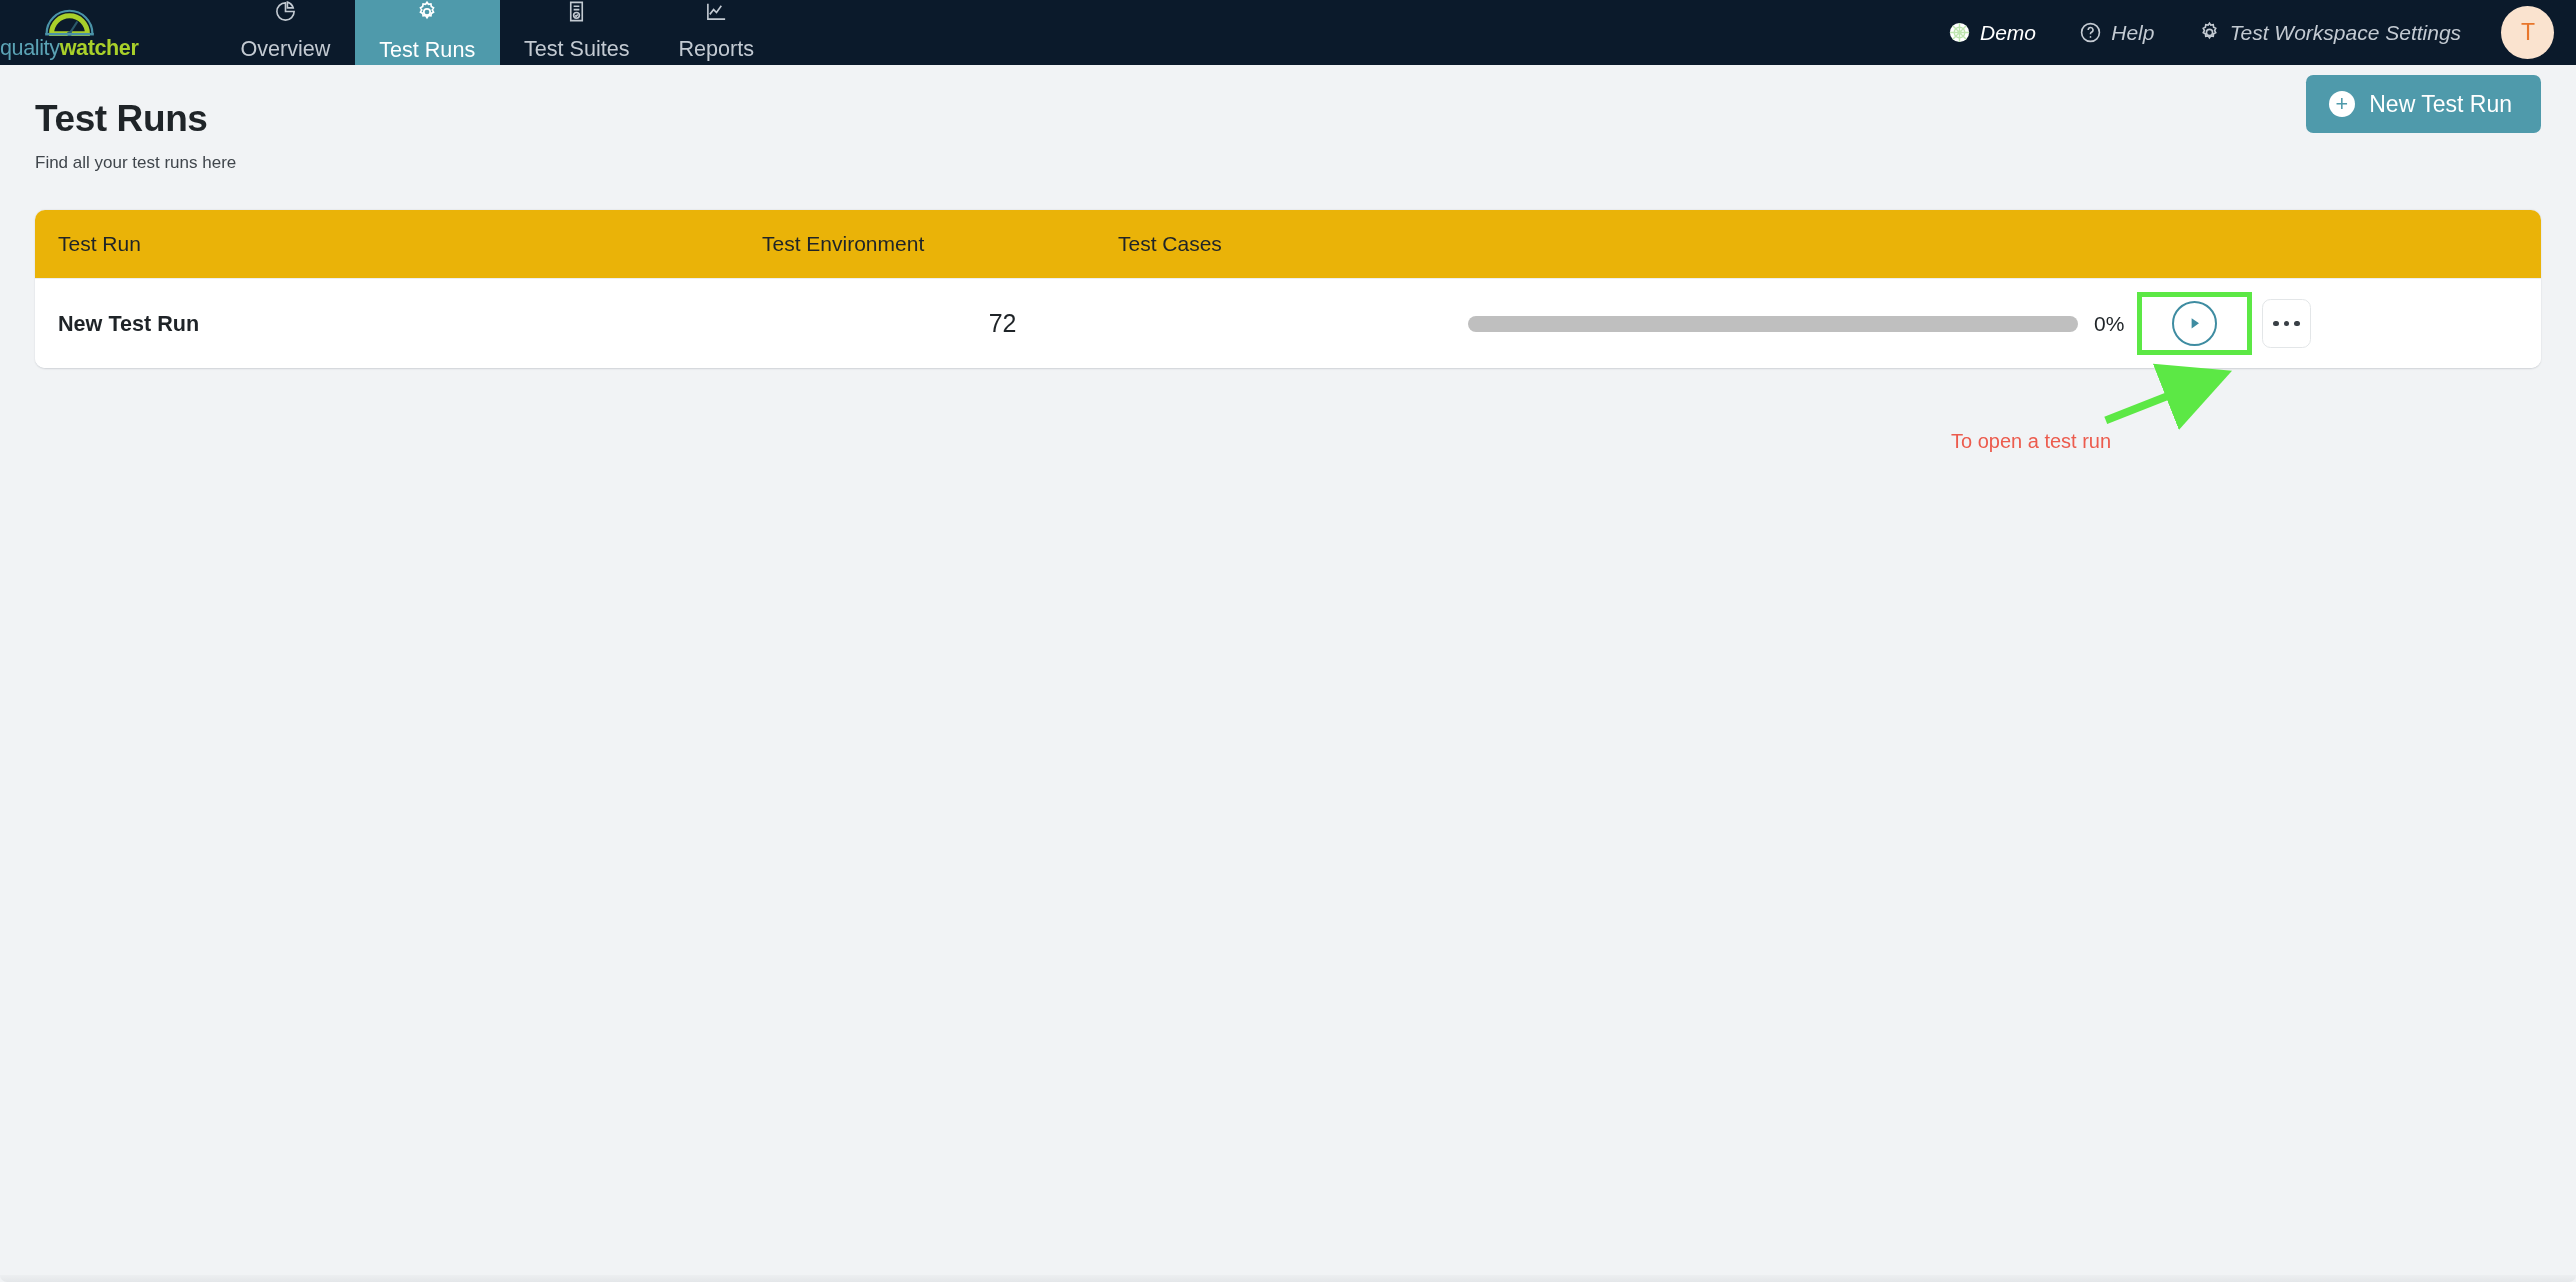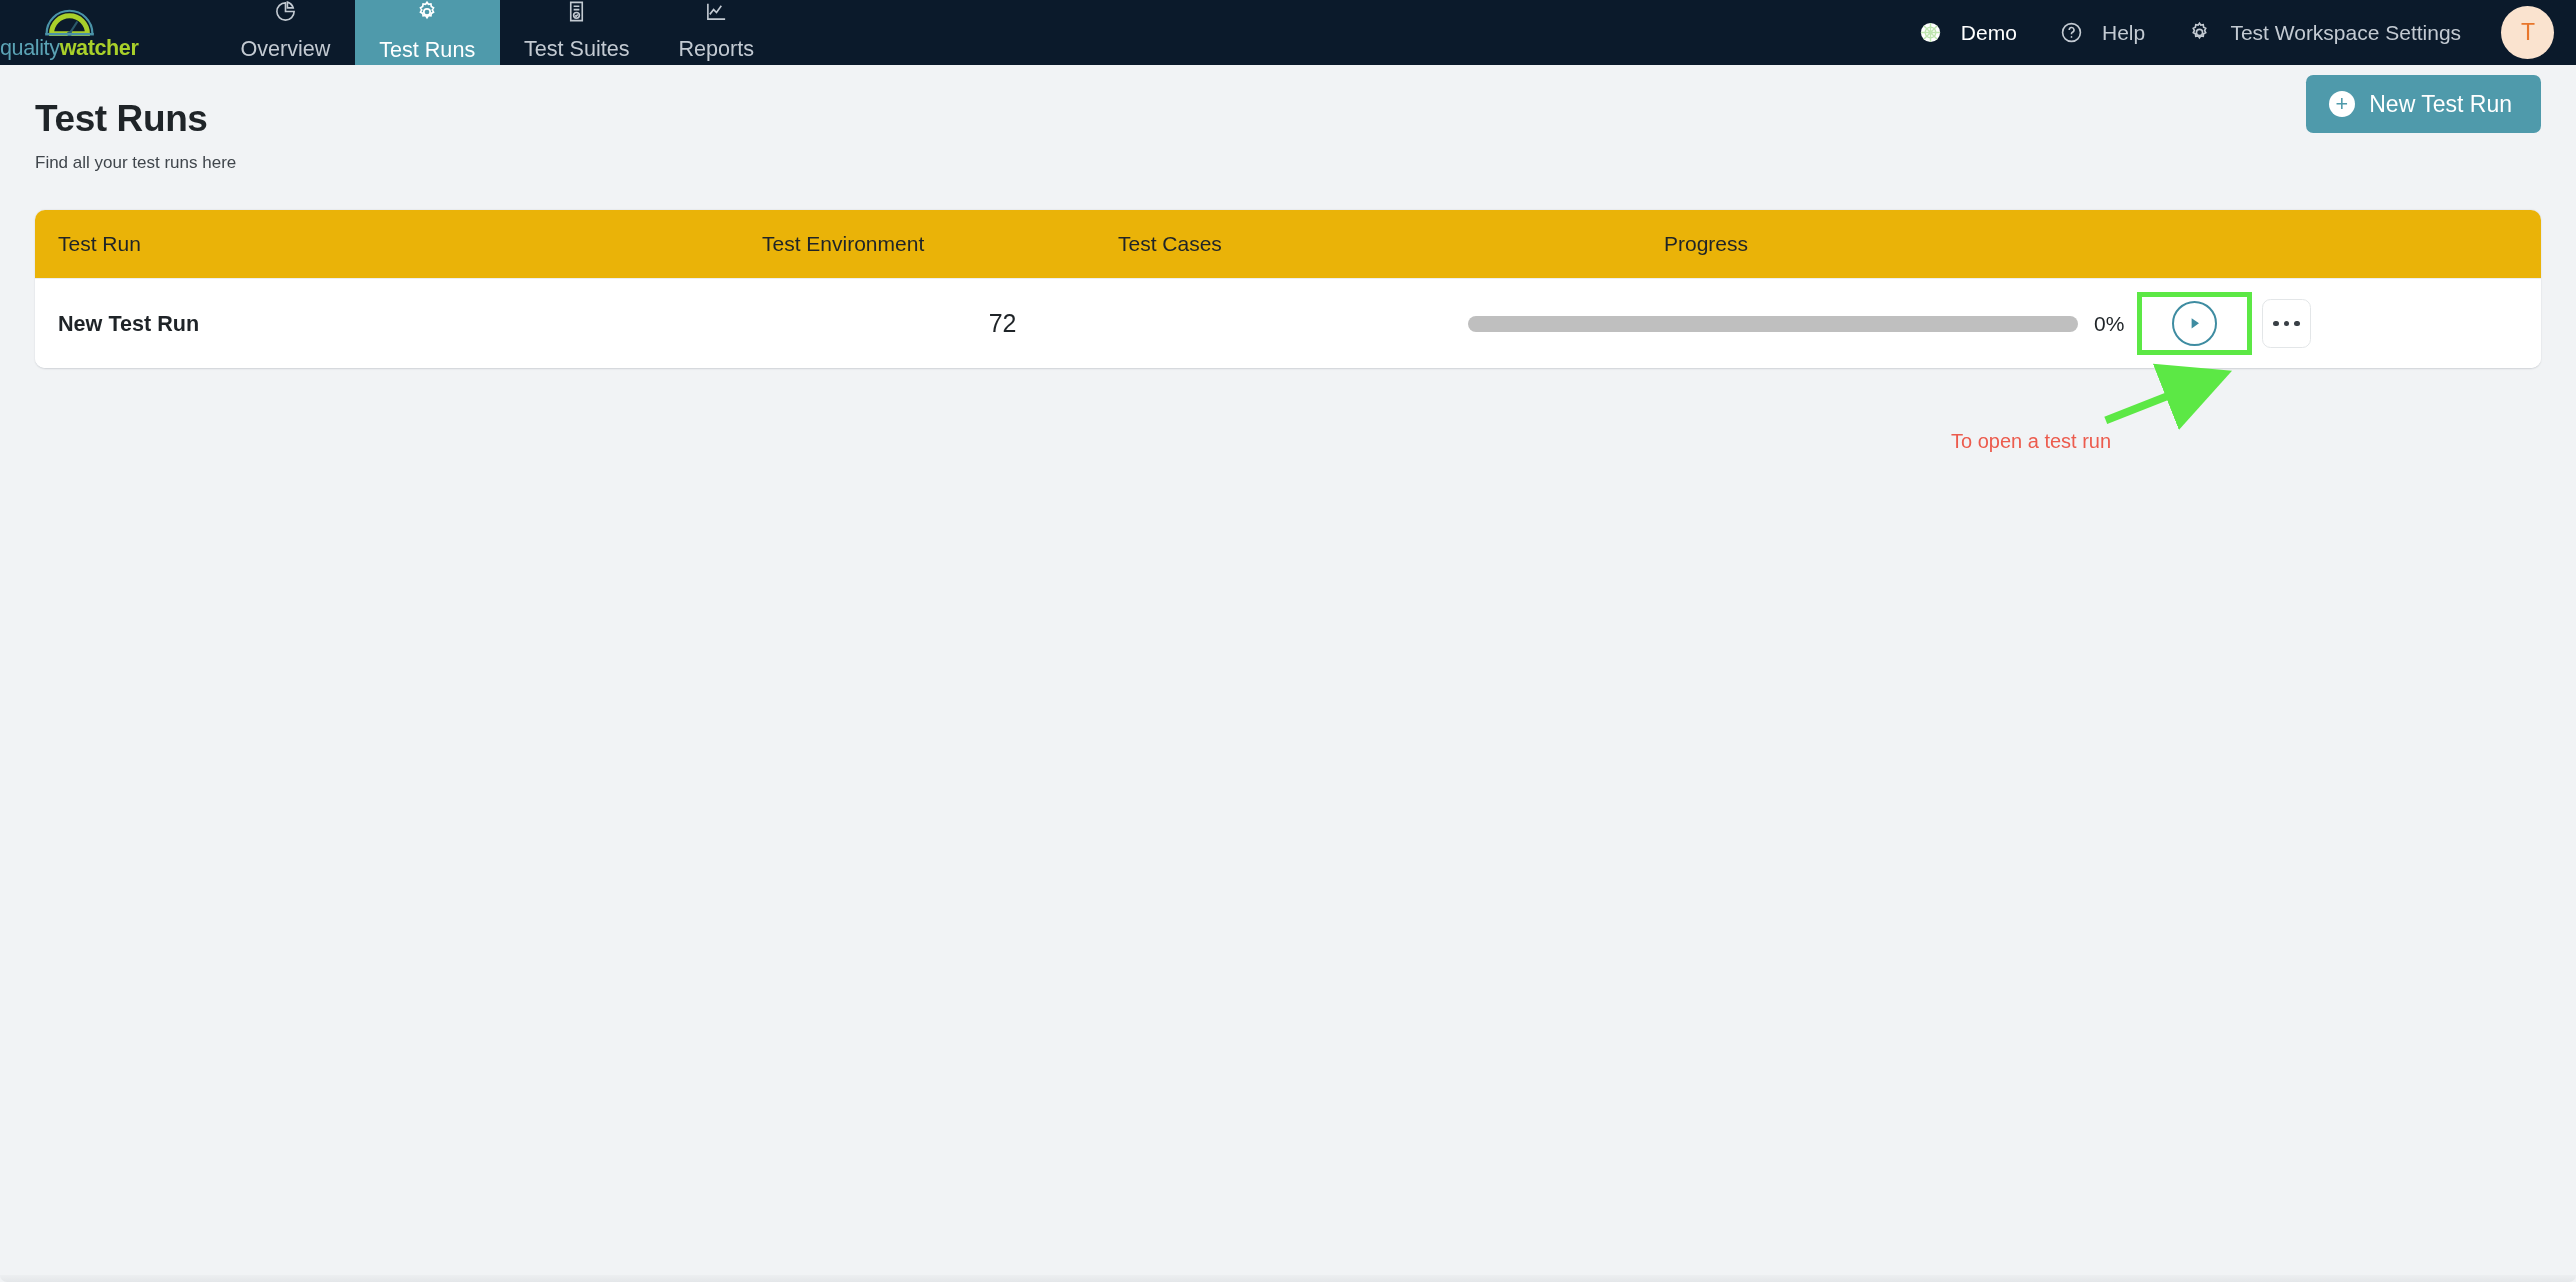--- a/index.html
+++ b/index.html
@@ -51,26 +51,27 @@
   .nav-right {
     margin-left: auto;
     display: flex;
     align-items: center;
     gap: 0;
     padding-right: 21.6px;
   }
   .nav-right-item {
     display: flex;
     align-items: center;
-    gap: 19px;
+    gap: 9px;
     padding: 0 21.6px;
     font-size: 21px;
     color: #c3cad2;
     cursor: pointer;
     white-space: nowrap;
+    font-style: italic;
   }
   .nav-right-item.strong { color: #ffffff; }
 
   .avatar {
     width: 53px; height: 53px;
     border-radius: 50%;
     background: #fae3cf;
     color: #e8762b;
     display: flex; align-items: center; justify-content: center;
     font-size: 23px;
@@ -391,21 +392,20 @@
       <span>New Test Run</span>
     </button>
   </div>
 
   <div class="card">
 
     <div class="thead">
       <div class="th col-run">Test Run</div>
       <div class="th col-env">Test Environment</div>
       <div class="th col-cases">Test Cases</div>
-      <div class="th col-prog">Progress</div>
     </div>
 
     <div class="trow">
 
       <div class="col-run">
         <div class="run-name">New Test Run</div>
       </div>
 
       <div class="col-env"></div>
 

